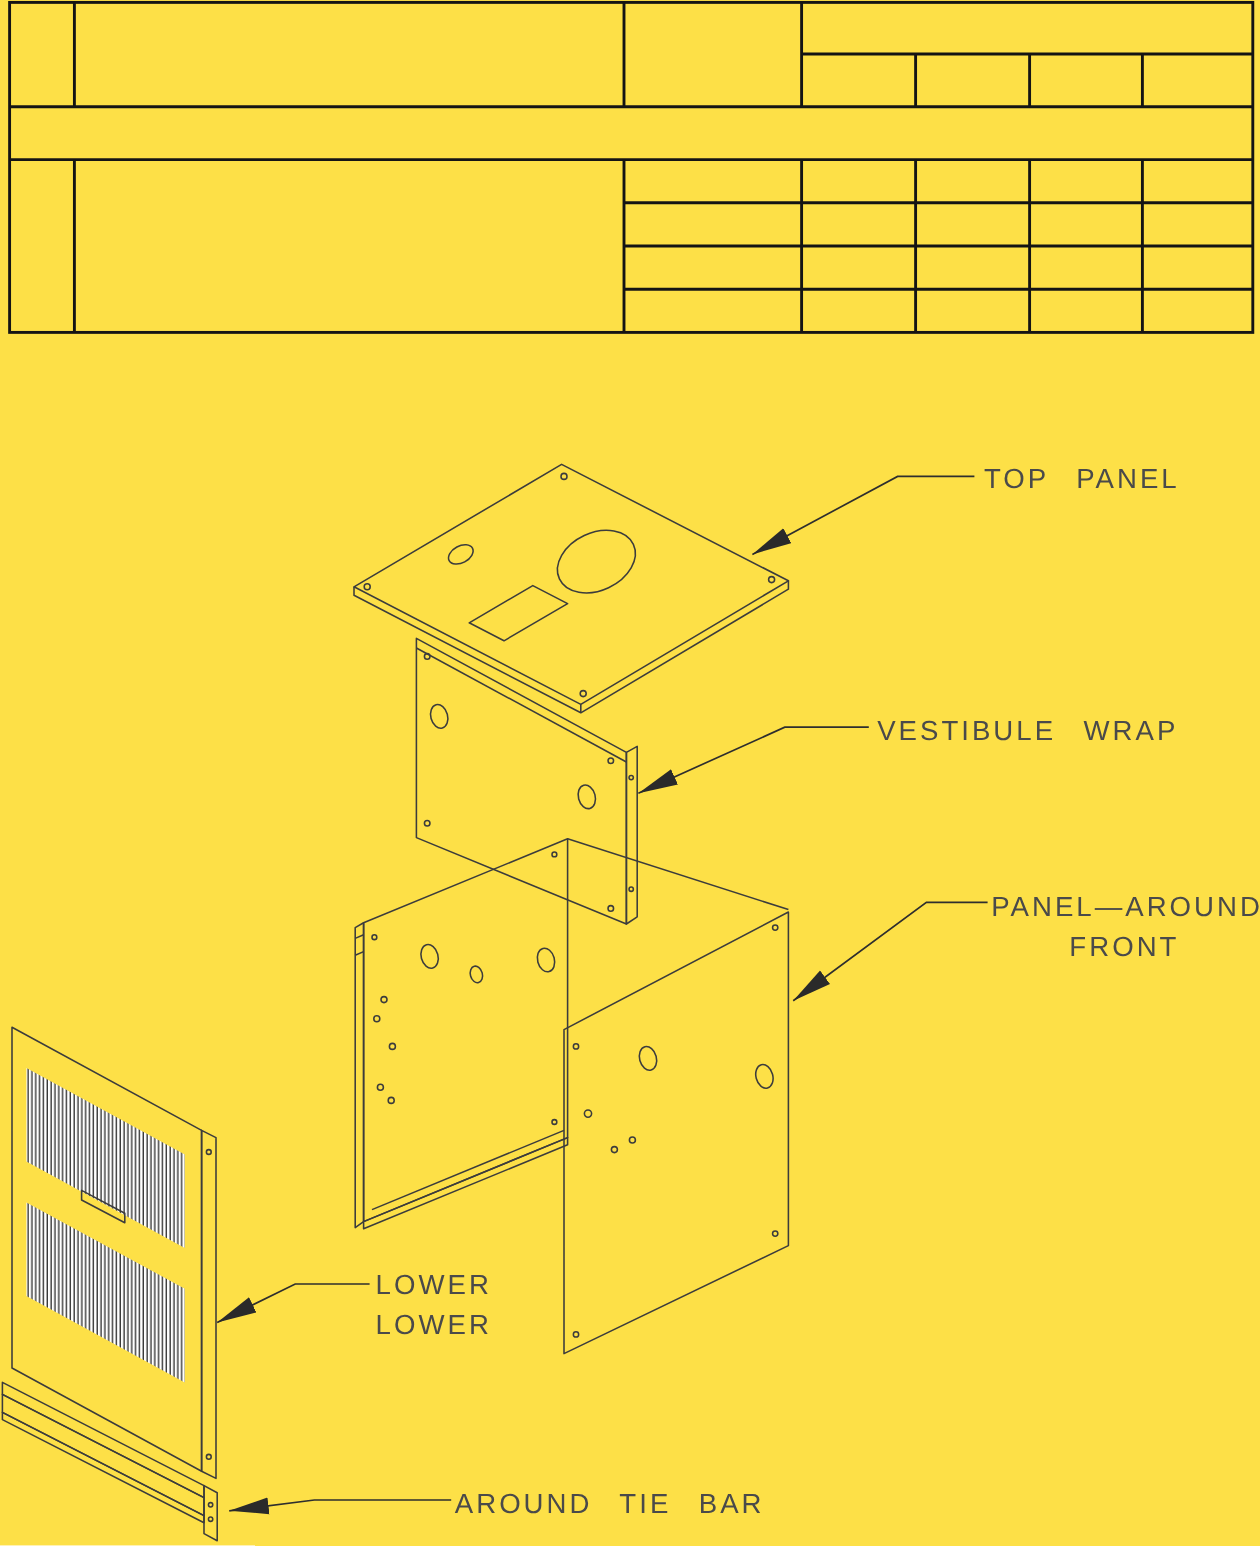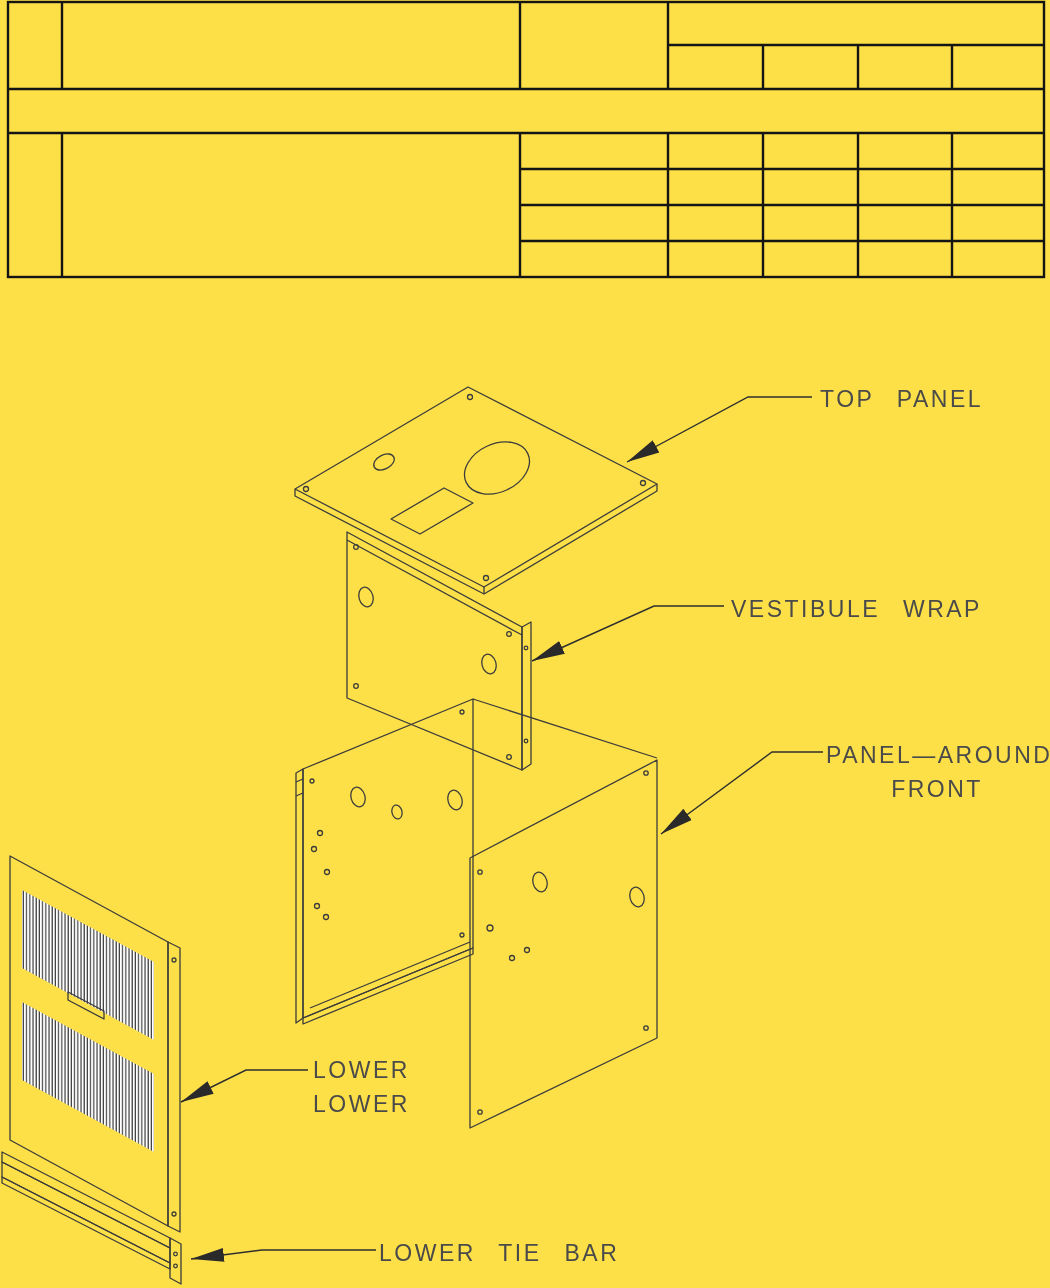--- a/index.html
+++ b/index.html
@@ -170,15 +170,15 @@
   <div class="lbl lbl-center" style="left:826px; top:738px; width:222px;">
     <div>PANEL—AROUND</div>
     <div>FRONT</div>
   </div>
 
   <div class="lbl" style="left:313px; top:1053px;">
     <div>LOWER</div>
     <div>LOWER</div>
   </div>
 
-  <div class="lbl" style="left:379px; top:1236px;">LOWER TIE BAR</div>
+  <div class="lbl" style="left:379px; top:1236px;">AROUND TIE BAR</div>
 
 </div>
 
 </body></html>

